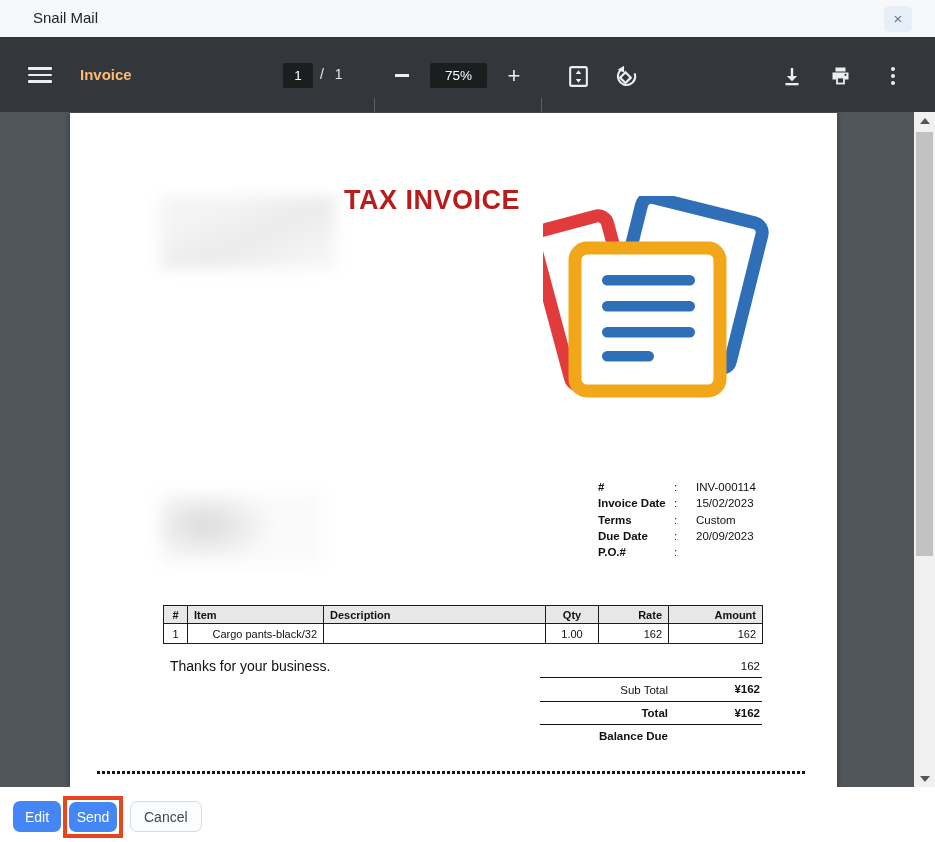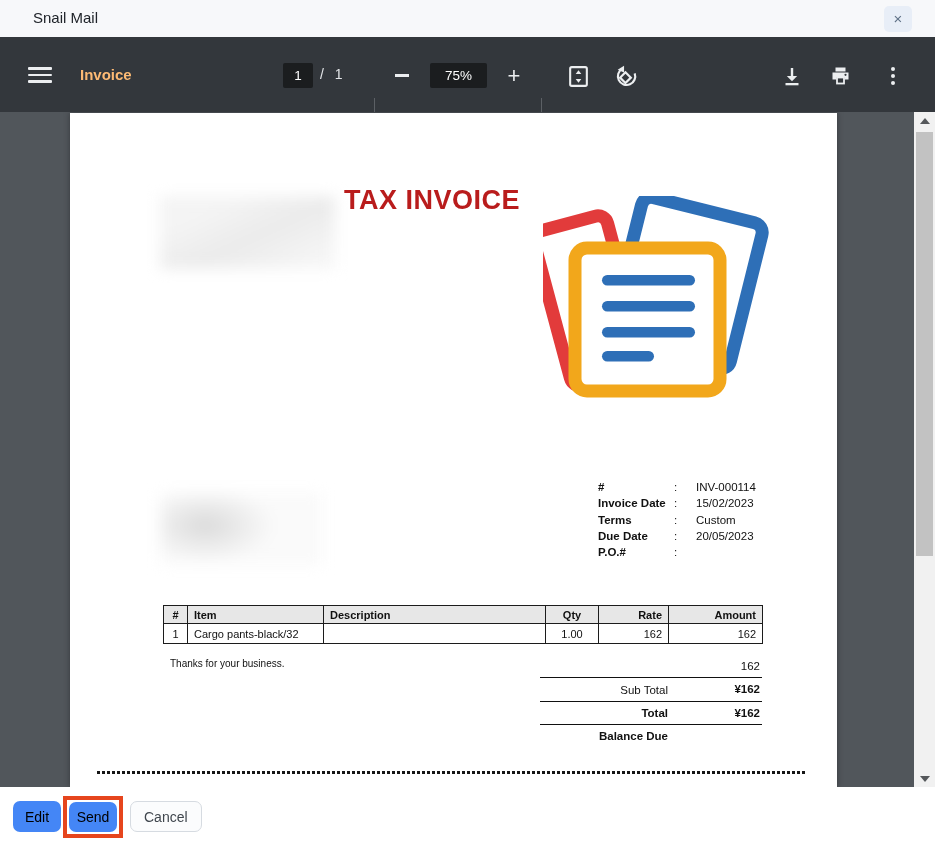--- a/index.html
+++ b/index.html
@@ -63,43 +63,43 @@
   .meta-row { display:grid; grid-template-columns:76px 22px 1fr; height:16.3px; align-items:center; }
   .meta-label { font-weight:bold; }
   .meta-colon { text-align:left; color:#222; }
 
   .inv-table { position:absolute; left:93px; top:492px; width:599px; border-collapse:collapse; font-size:11px; color:#111;
                table-layout:fixed; }
   .inv-table th, .inv-table td { border:1px solid #1c1c1c; padding:2px 6px; overflow:hidden; white-space:nowrap; }
   .inv-table th { background:#e7e7e7; font-weight:bold; height:18px; }
   .inv-table td { height:20px; background:#fff; }
   .c-num { width:24px; text-align:center; }
-  .c-item { width:136px; text-align:left; }
+  .c-item { width:136px; text-align:right; }
   .c-desc { width:222px; text-align:left; }
   .c-qty { width:53px; text-align:center; }
   .c-rate { width:70px; text-align:right; }
   .c-amt { width:94px; text-align:right; }
 
-  .thanks { position:absolute; left:100px; top:545px; font-size:10px; color:#111; }
+  .thanks { position:absolute; left:100px; top:545px; font-size:14px; color:#111; }
 
   .totals { position:absolute; left:470px; top:542px; width:222px; font-size:11.5px; color:#111; }
   .totals-row { display:flex; align-items:center; height:23.3px; border-bottom:1.6px solid #111; }
   .totals-label { flex:1; text-align:right; padding-right:22px;margin-top:47px; }
   .totals-value { width:72px; text-align:right; padding-right:2px; }
   .totals-row.bold .totals-label, .totals-row.bold .totals-value { font-weight:bold; }
 
   .dotted-line { position:absolute; left:27px; top:658px; width:710px; height:3px;
                  background:repeating-linear-gradient(90deg,#161616 0 3px, transparent 3px 5px); }
 
   
   .footer { position:absolute; left:0; top:787px; width:935px; height:55px; background:#ffffff; }
   .btn { font-family:"Liberation Sans", sans-serif; font-size:14px; border-radius:7px; cursor:pointer; }
-  .edit-btn { position:absolute; left:13px; top:14px; height:31px; padding:0 12px; background:#4486f6; color:#000000; border:none; }
+  .edit-btn { position:absolute; left:13px; top:14px; height:31px; padding:0 12px; background:#4486f6; color:#ffffff; border:none; }
   .send-highlight { position:absolute; left:63px; top:9px; width:60px; height:42px; border:4px solid #e6451d; }
-  .send-btn { position:absolute; left:2px; top:2px; width:48px; height:30px; background:#4486f6; color:#000000; border:none; }
+  .send-btn { position:absolute; left:2px; top:2px; width:48px; height:30px; background:#4486f6; color:#ffffff; border:none; }
   .cancel-btn { position:absolute; left:130px; top:14px; height:31px; padding:0 13px; background:#fbfcfd; color:#40474e;
                 border:1px solid #d6dbe1; }
 </style>
 </head>
 <body>
 
 <div class="app">
 
   <div class="modal-header">
     <div class="modal-title">Snail Mail</div>
@@ -209,21 +209,21 @@
           <span class="meta-value">15/02/2023</span>
         </div>
         <div class="meta-row">
           <span class="meta-label">Terms</span>
           <span class="meta-colon">:</span>
           <span class="meta-value">Custom</span>
         </div>
         <div class="meta-row">
           <span class="meta-label">Due Date</span>
           <span class="meta-colon">:</span>
-          <span class="meta-value">20/05/2023</span>
+          <span class="meta-value">20/09/2023</span>
         </div>
         <div class="meta-row">
           <span class="meta-label">P.O.#</span>
           <span class="meta-colon">:</span>
           <span class="meta-value"></span>
         </div>
       </div>
 
       <table class="inv-table">
         <thead>

